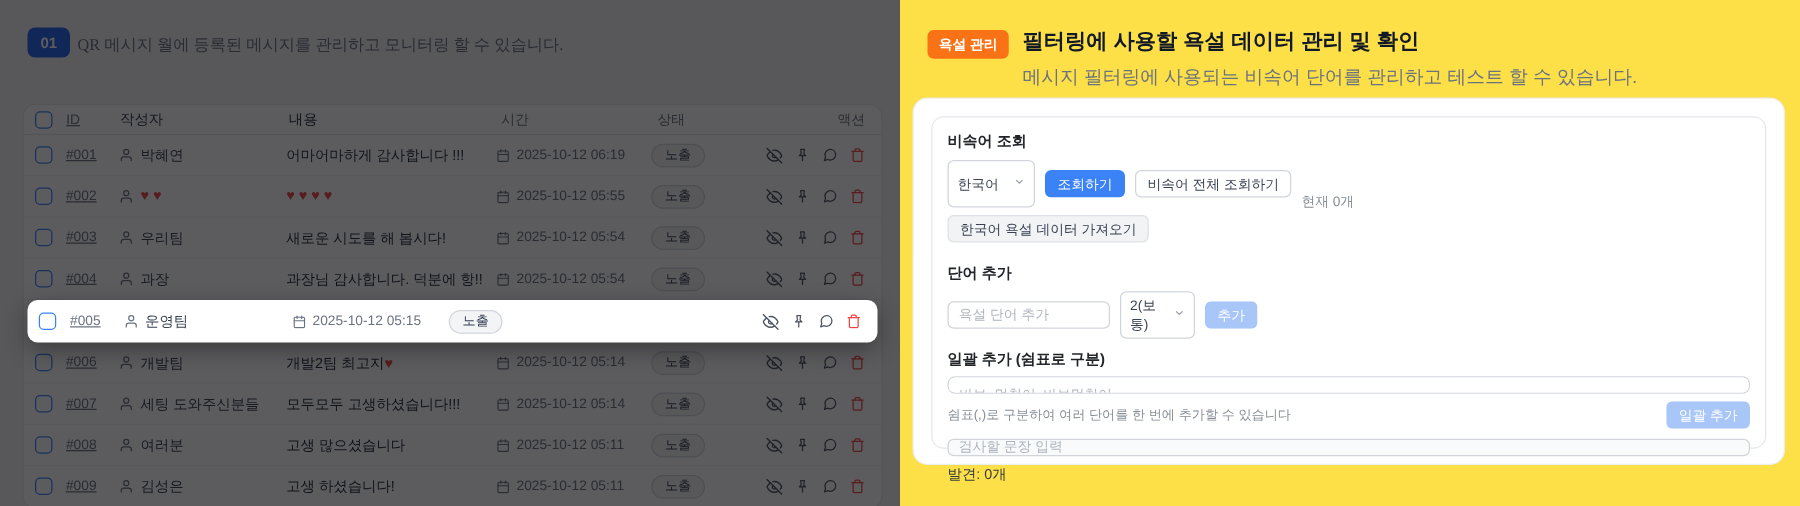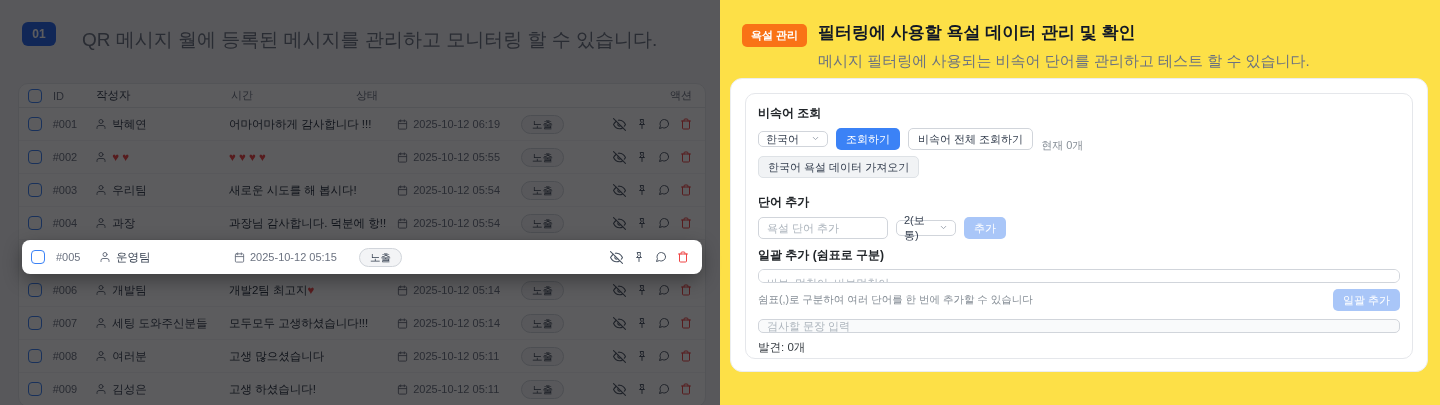--- a/index.html
+++ b/index.html
@@ -3,32 +3,32 @@
 <meta charset="utf-8">
 <style>
   * { margin:0; padding:0; box-sizing:border-box; }
   html,body { width:1440px; height:405px; overflow:hidden; }
   body { font-family:"Liberation Sans","DejaVu Sans",sans-serif; display:flex; background:#F8F9FA; color:#111827; }
 
   
   .left { position:relative; width:720px; height:405px; background:#F3F4F6; flex:0 0 720px; }
   .dim-overlay { position:absolute; inset:0; background:rgba(8,8,10,0.66); z-index:40; }
 
-  .l-header { display:flex; gap:26px; align-items:flex-start; padding:20px 0 0 22px; }
+  .l-header { display:flex; gap:6px; align-items:flex-start; padding:20px 0 0 22px; }
   .l-badge { background:#2563EB; color:#fff; font-size:12px; font-weight:bold; border-radius:6px;
              width:34px; height:24px; display:flex; align-items:center; justify-content:center; margin-top:2px; }
   .l-title { font-size:18px; font-weight:bold; color:#111827; }
-  .l-subtitle { margin-top:7px; font-size:19px; color:#6B7280; }
+  .l-subtitle { margin-top:7px; font-size:13px; color:#6B7280;font-family:Liberation Serif, serif; }
 
   .table-card { position:absolute; left:18px; top:83px; width:688px; background:#fff;
                 border:1px solid #E5E7EB; border-radius:10px; }
   .t-row { display:flex; align-items:center; height:33px; border-bottom:1px solid #F3F4F6; }
   .t-head { height:24px; font-size:11px; color:#6B7280; border-bottom:1px solid #E5E7EB; }
   .col-cb { width:34px; padding-left:9px; display:flex; align-items:center; }
-  .col-id { width:43px; font-size:11px; color:#6B7280; }
+  .col-id { width:43px; font-size:11px; color:#6B7280;text-decoration:underline; }
   .col-author { width:135px; display:flex; align-items:center; gap:5px; font-size:11.5px; color:#374151;
                 white-space:nowrap; overflow:hidden; }
   .col-content { width:170px; font-size:11.5px; color:#1F2937; white-space:nowrap; overflow:hidden; }
   .col-time { width:125px; display:flex; align-items:center; gap:5px; font-size:11px; color:#6B7280; }
   .col-status { width:93px; }
   .col-actions { flex:1; display:flex; justify-content:flex-end; align-items:center; gap:10px; padding-right:13px; }
   .t-head .col-actions { font-size:11px; color:#6B7280; }
 
   .checkbox { width:14px; height:14px; border:1.5px solid #3B82F6; border-radius:4px; background:#fff; cursor:pointer; }
   .status-pill { display:inline-block; font-size:10.5px; color:#374151; background:#F3F4F6;
@@ -51,21 +51,21 @@
   .r-title { font-size:17px; font-weight:bold; color:#111827; }
   .r-subtitle { margin-top:8px; font-size:15px; color:#6B7280; }
 
   .outer-card { position:absolute; left:10px; top:78px; width:698px; height:294px; background:#fff;
                 border:1px solid #ECEEF0; border-radius:12px; }
   .inner-card { position:absolute; left:14px; top:14px; right:14px; bottom:12px;
                 border:1px solid #E5E7EB; border-radius:10px; padding:11px 12px; background:#fff;
                 display:flex; flex-direction:column; }
   .f-label { font-size:12px; font-weight:600; color:#212529; margin-bottom:6px; }
   .f-row { display:flex; align-items:center; gap:8px; margin-bottom:6px; }
-  .sel { display:flex; align-items:center; justify-content:space-between; gap:6px; height:16px;
+  .sel { display:flex; align-items:center; justify-content:space-between; gap:6px; height:38px;
          border:1px solid #D1D5DB; border-radius:5px; background:#fff; padding:0 7px;
          font-size:11px; color:#374151; cursor:pointer; }
   .sel .chev { color:#9CA3AF; }
   .btn { display:inline-flex; align-items:center; justify-content:center; height:22px; padding:0 9px;
          border-radius:5px; font-size:11px; cursor:pointer; white-space:nowrap; border:1px solid transparent; }
   .btn-primary { background:#3B82F6; color:#fff; }
   .btn-outline { background:#fff; color:#374151; border-color:#D1D5DB; }
   .btn-soft { background:#F1F3F5; color:#374151; border-color:#DEE2E6; }
   .btn-disabled { background:#A9C6F8; color:#fff; cursor:default; }
   .count-text { font-size:11px; color:#868E96; align-self:flex-end; margin-bottom:-3px; }
@@ -93,20 +93,21 @@
     </div>
   </div>
 
   <div class="table-card">
     <div class="t-row t-head">
       <div class="col-cb">
           <div class="checkbox"></div>
         </div>
       <div class="col-id">ID</div>
       <div class="col-author">작성자</div>
+      <div class="col-content">내용</div>
       <div class="col-time">시간</div>
       <div class="col-status">상태</div>
       <div class="col-actions">액션</div>
     </div>
 
     <div class="t-body">
 
         <div class="t-row row">
           <div class="col-cb">
             <div class="checkbox"></div>

